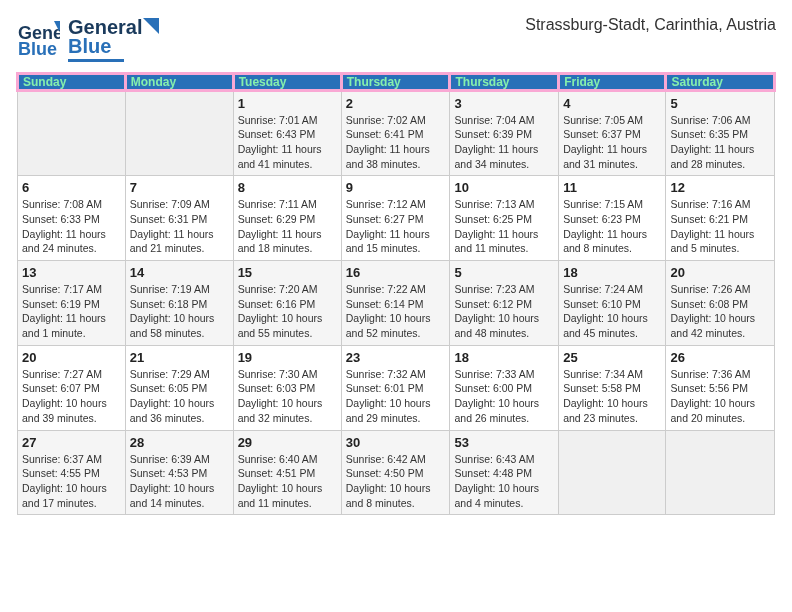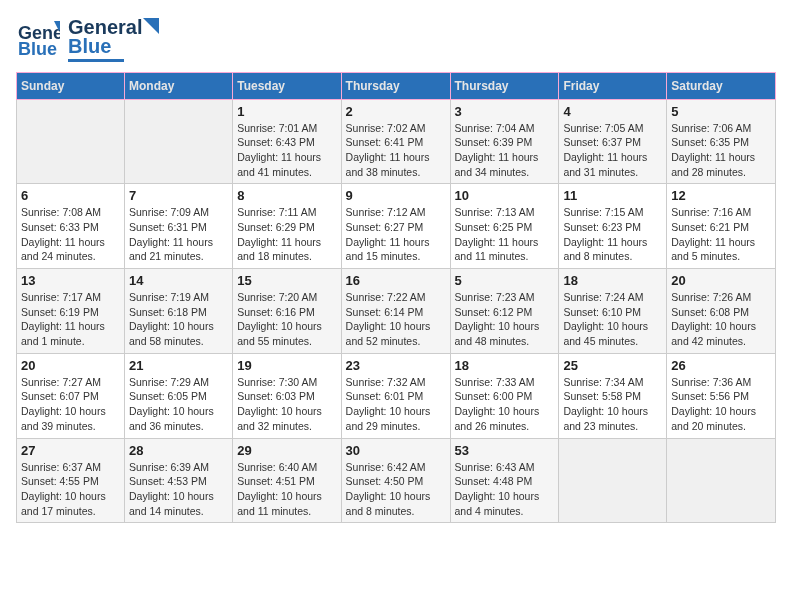--- a/index.html
+++ b/index.html
@@ -28,26 +28,26 @@
       font-size: 16px;
       color: #333;
     }
     table {
       width: 100%;
       border-collapse: collapse;
       font-size: 11px;
     }
     thead tr th {
       background: #2970b8;
-      color: #e5e5e5;
-      padding: 6px 4px;
+      color: #86efac;
+      padding: 0 4px;
       text-align: left;
       font-size: 12px;
       font-weight: bold;
-      border: 1px solid #f9a8d4;
+      border: 3px solid #f9a8d4;
     }
     tbody tr td {
       border: 1px solid #ccc;
       vertical-align: top;
       padding: 4px;
       width: 113px;
       min-height: 80px;
       background: #fff;
     }
     tbody tr:nth-child(odd) td {
@@ -89,20 +89,21 @@
         <span style="font-size:20px;font-weight:bold;color:#1a3a5c;">General</span>
         <svg width="16" height="16" viewBox="0 0 16 16" style="margin-left:1px;">
           <polygon points="0,0 16,0 16,16" fill="#2970b8"></polygon>
         </svg>
       </div>
       <span style="font-size:20px;font-weight:bold;color:#2970b8;margin-top:-4px;">Blue</span>
       <div style="width:56px;height:2.5px;background:#2970b8;margin-top:1px;"></div>
     </div>
   </div>
   <div class="title-block">
+    <div class="location-title">Strassburg-Stadt, Carinthia, Austria</div>
   </div>
 </div>
 
 <table>
   <thead>
     <tr>
       <th>Sunday</th>
       <th>Monday</th>
       <th>Tuesday</th>
       <th>Thursday</th>

